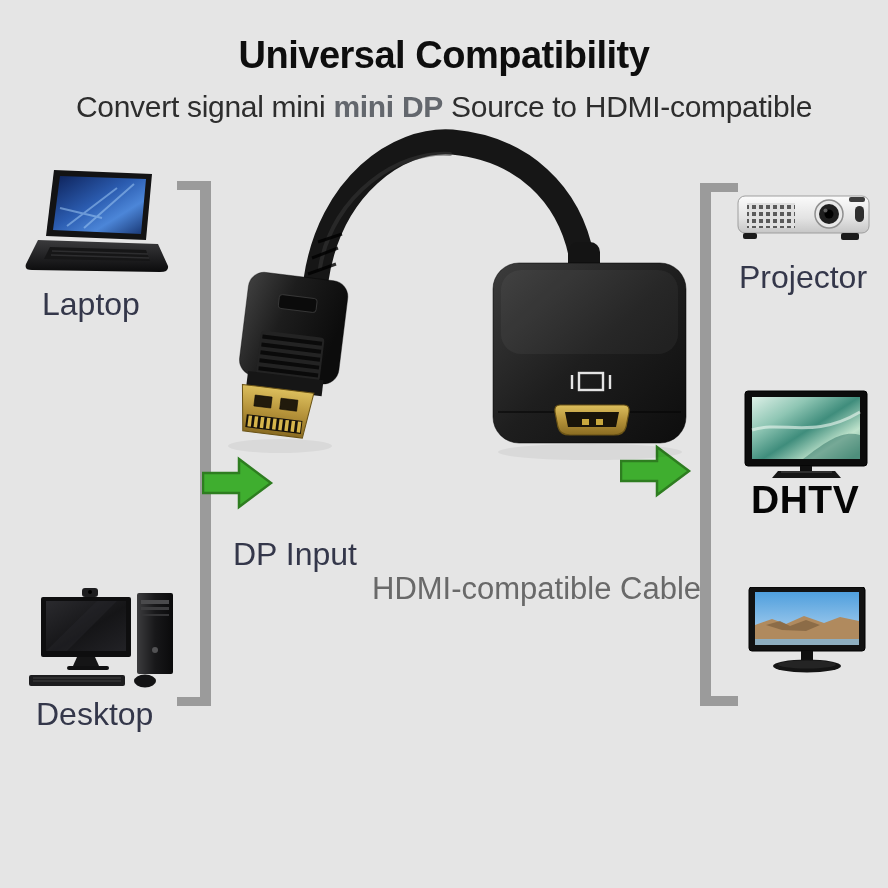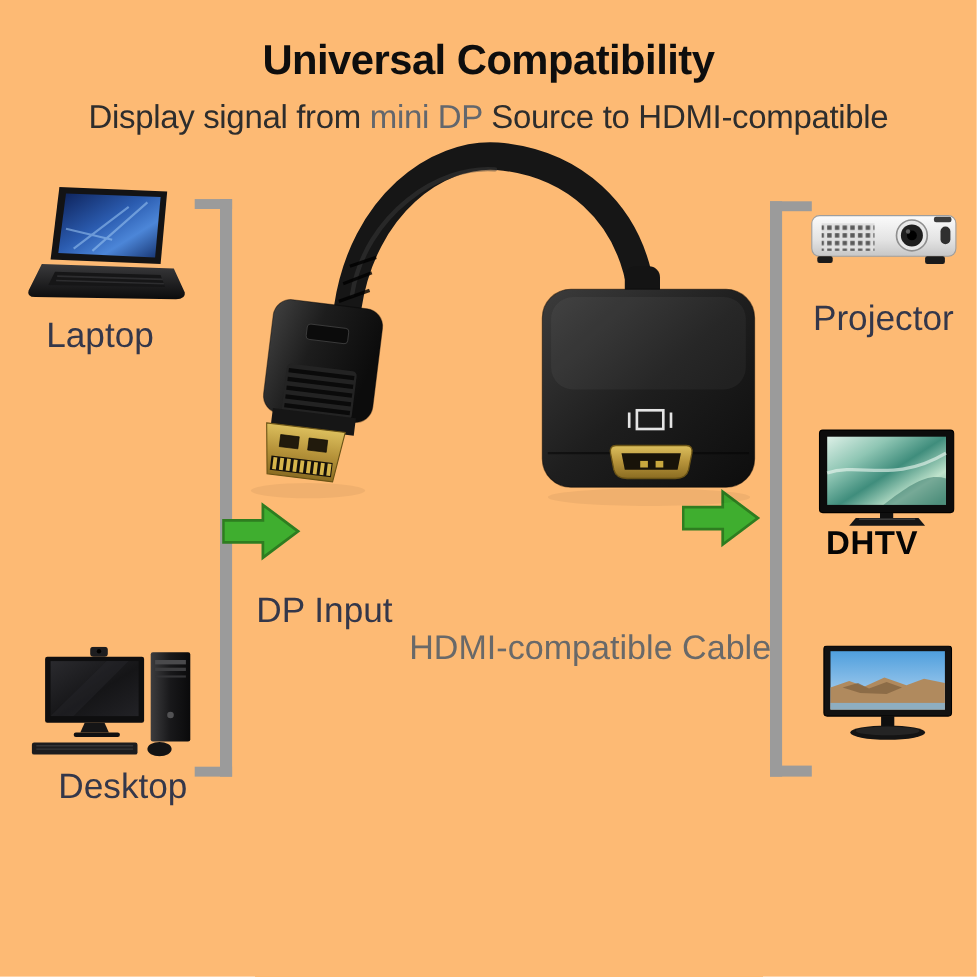--- a/index.html
+++ b/index.html
@@ -1,40 +1,40 @@
 <!DOCTYPE html>
 <html><head>
 <meta charset="utf-8">
 <style>
   html,body{margin:0;padding:0;background:#fff;}
   .canvas{
-    position:relative;width:888px;height:888px;background:#fdba74;overflow:hidden;
+    position:relative;width:888px;height:888px;background:#e5e5e5;overflow:hidden;
     font-family:"Liberation Sans", sans-serif;
   }
   .abs{position:absolute;}
 
   .title{
     top:34px;left:0;width:888px;text-align:center;
     font-size:38px;font-weight:bold;color:#0e0e0e;letter-spacing:-0.5px;
   }
   .subtitle{
     top:90px;left:0;width:888px;text-align:center;
     font-size:30px;color:#2d2d2d;letter-spacing:-0.3px;white-space:nowrap;
   }
-  .subtitle .hl{color:#63676d;}
+  .subtitle .hl{color:#63676d;font-weight:bold;}
 
   .dev-label{
     font-size:32px;color:#34374a;letter-spacing:0;
   }
   .lbl-laptop{left:42px;top:286px;}
-  .lbl-desktop{left:53px;top:696px;}
+  .lbl-desktop{left:36px;top:696px;}
   .lbl-dpinput{left:233px;top:536px;}
   .lbl-cable{left:372px;top:571px;font-size:31px;color:#696969;}
-  .lbl-projector{left:739px;top:271px;}
-  .lbl-dhtv{left:751px;top:478px;font-size:30px;font-weight:800;color:#050505;letter-spacing:0.5px;}
+  .lbl-projector{left:739px;top:259px;}
+  .lbl-dhtv{left:751px;top:478px;font-size:39px;font-weight:800;color:#050505;letter-spacing:0.5px;}
   .lbl-monitor{left:754px;top:680px;width:132px;line-height:39px;}
 
   .bracket{box-sizing:border-box;}
   .bracket-left{
     left:177px;top:181px;width:34px;height:525px;
     border-top:9px solid #9b9b9b;border-bottom:9px solid #9b9b9b;border-right:11px solid #9b9b9b;
   }
   .bracket-right{
     left:700px;top:183px;width:38px;height:523px;
     border-top:9px solid #9b9b9b;border-bottom:10px solid #9b9b9b;border-left:11px solid #9b9b9b;
@@ -49,21 +49,21 @@
   .arrow-left{left:202px;top:456px;}
   .arrow-right{left:620px;top:444px;}
 </style>
 </head>
 <body>
 
 <div class="canvas">
 
   <div class="abs title">Universal Compatibility</div>
 
-  <div class="abs subtitle"><span>Display signal from </span><span class="hl">mini DP</span><span> Source to HDMI-compatible</span></div>
+  <div class="abs subtitle"><span>Convert signal mini </span><span class="hl">mini DP</span><span> Source to HDMI-compatible</span></div>
 
   <svg class="abs fig-laptop" width="150" height="110" viewBox="0 0 150 110">
     <defs>
       <linearGradient id="lapScr" x1="0" y1="0" x2="1" y2="1">
         <stop offset="0" stop-color="#0d2158"></stop>
           <stop offset="0.45" stop-color="#2b5cb0"></stop>
         <stop offset="0.7" stop-color="#4c86d8"></stop>
           <stop offset="1" stop-color="#16336f"></stop>
       </linearGradient>
       <linearGradient id="lapBase" x1="0" y1="0" x2="0" y2="1">

